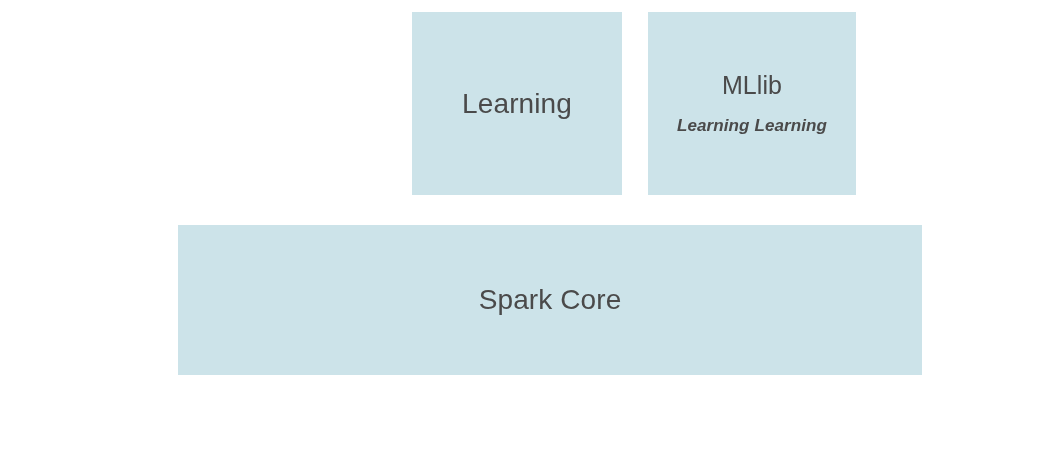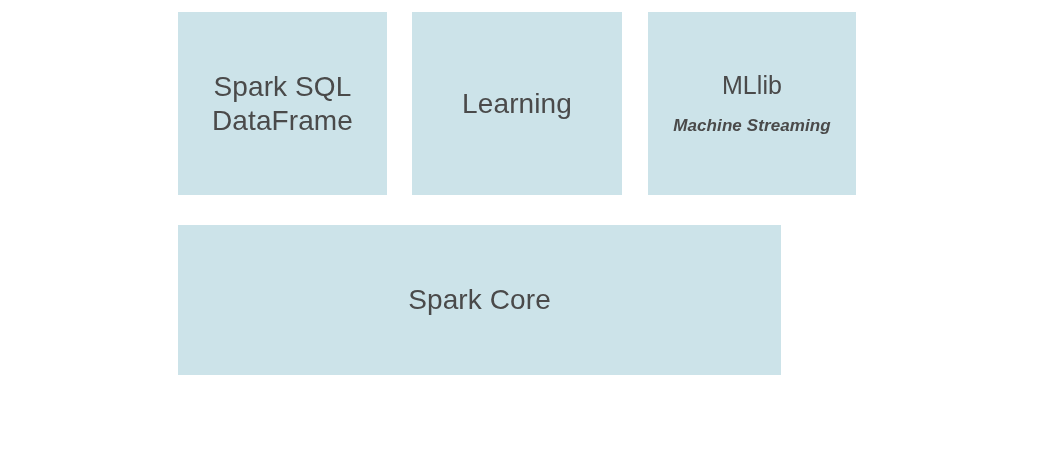--- a/index.html
+++ b/index.html
@@ -49,21 +49,21 @@
   #box-mllib {
     left: 648px;
     top: 12px;
     width: 208px;
     height: 183px;
   }
   
   #box-spark-core {
     left: 178px;
     top: 225px;
-    width: 603px;
+    width: 744px;
     height: 150px;
   }
   .label-primary {
     font-size: 28px;
     font-weight: 400;
     letter-spacing: 0.1px;
     white-space: pre-line;
   }
   .label-mllib-title {
     font-size: 25px;
@@ -76,31 +76,27 @@
     font-weight: 700;
     font-style: italic;
     letter-spacing: 0.1px;
   }
 </style>
 </head>
 <body>
 
 <div id="diagram-canvas">
 
-  <div class="node-box" id="box-spark-sql">
-    <span class="label-primary">Spark SQL
-DataFrame</span>
-  </div>
 
   <div class="node-box" id="box-streaming">
     <span class="label-primary">Learning</span>
   </div>
 
   <div class="node-box" id="box-mllib">
     <span class="label-mllib-title">MLlib</span>
-    <span class="label-mllib-sub">Machine Streaming</span>
+    <span class="label-mllib-sub">Learning Learning</span>
   </div>
 
   <div class="node-box" id="box-spark-core">
     <span class="label-primary">Spark Core</span>
   </div>
 
 </div>
 
 </body></html>

